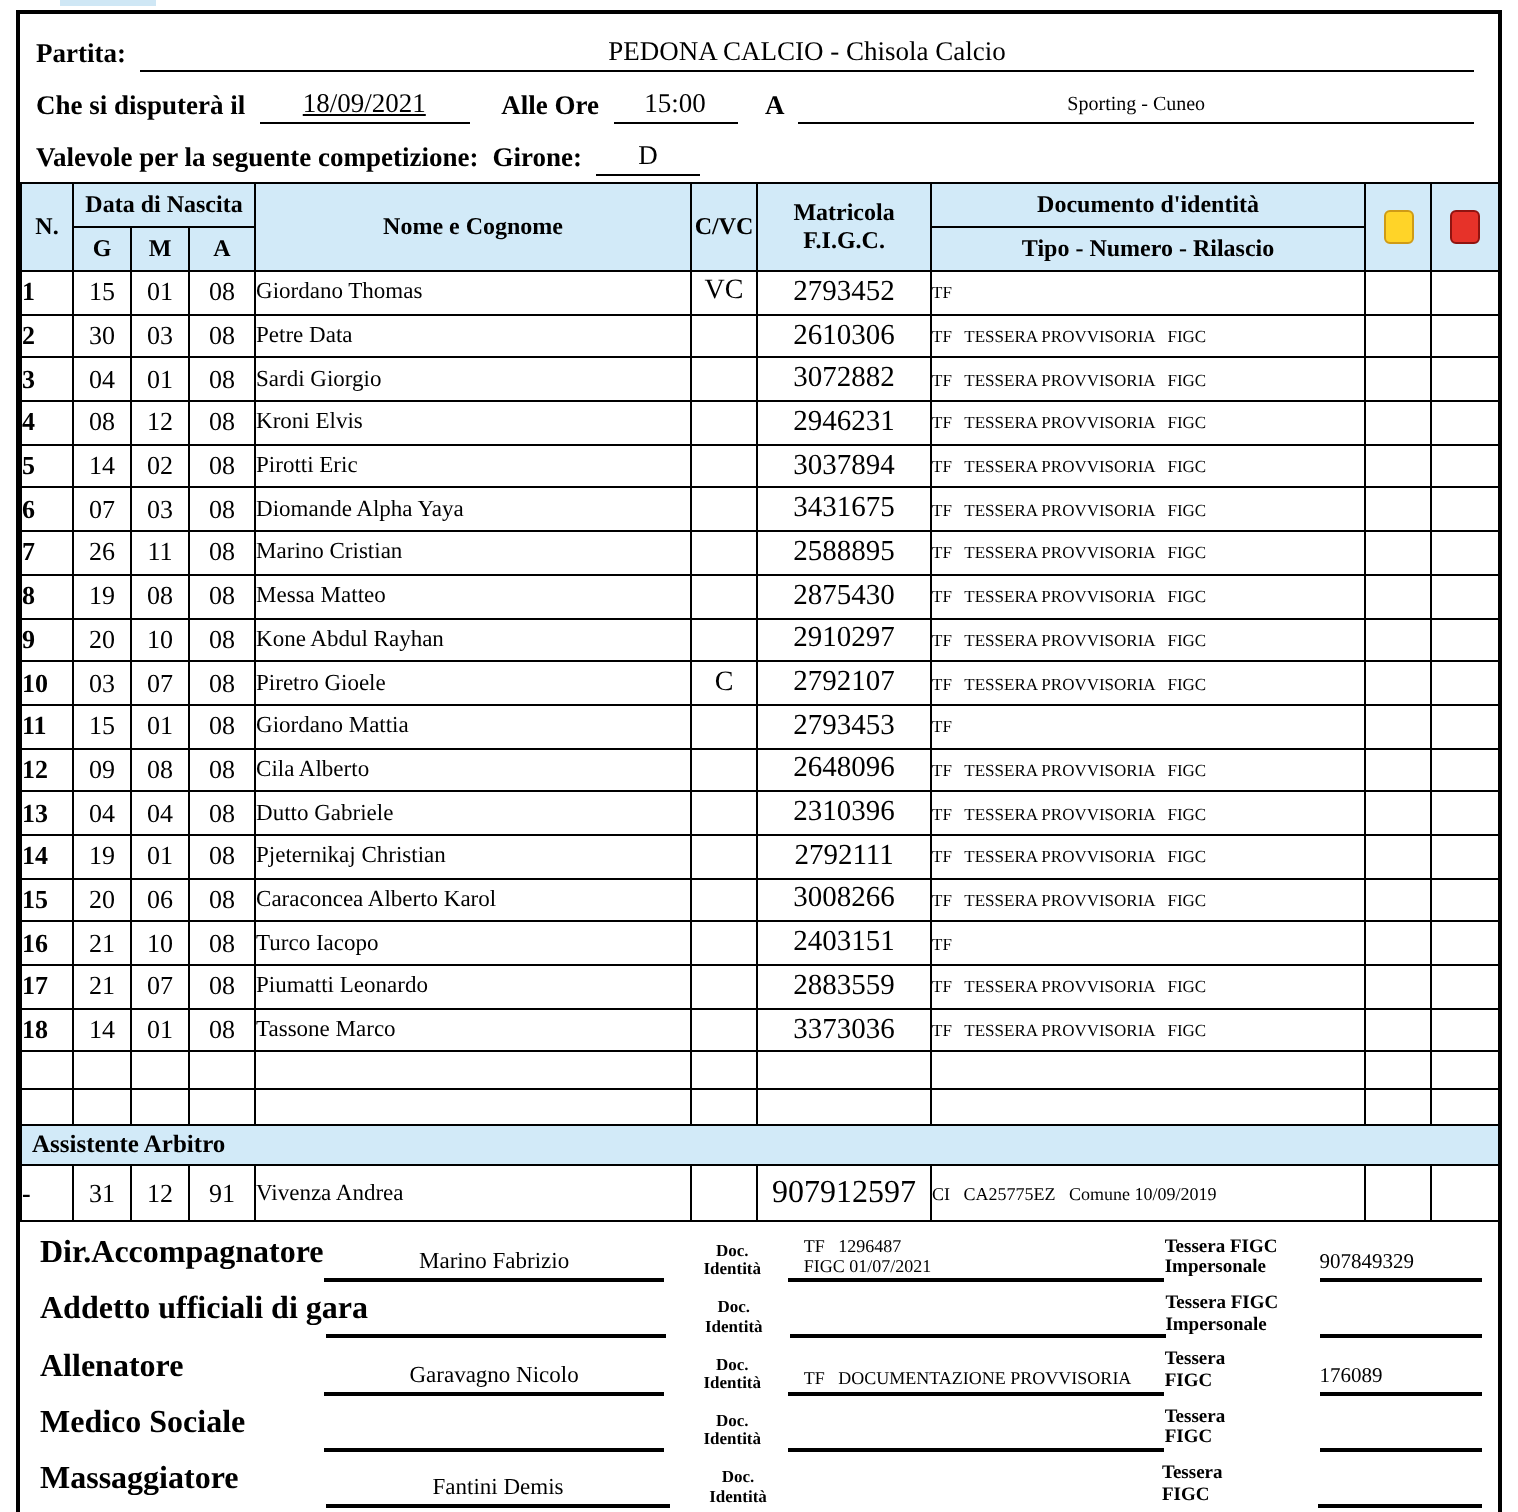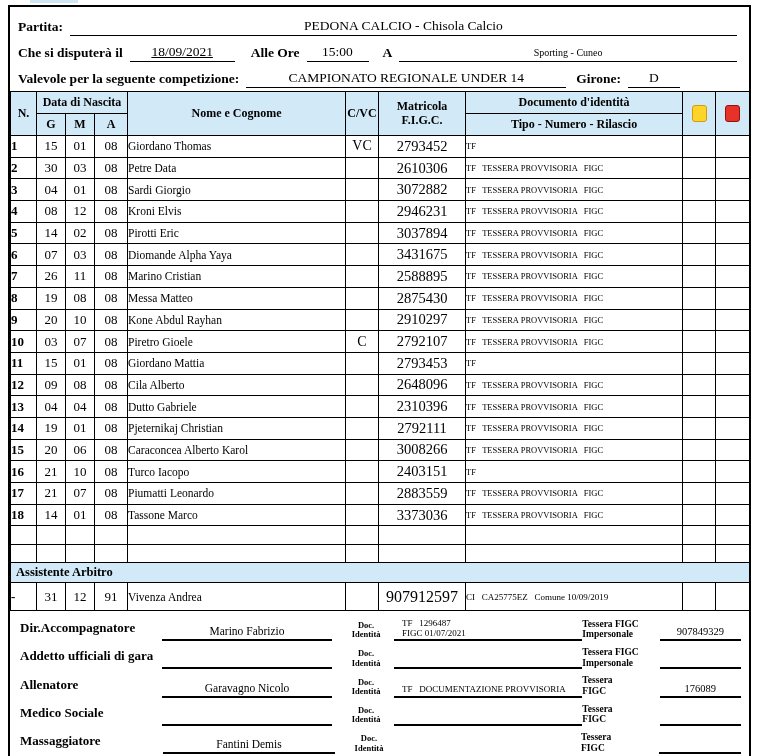--- a/index.html
+++ b/index.html
@@ -43,27 +43,27 @@
   tr.assistant-row td.c-mat { font-size:16px; }
   tr.assistant-row td.c-doc { font-size:9px; }
 
   .card { display:inline-block; width:13px; height:15px; border-radius:3px; vertical-align:middle; }
   .card.yellow { background:#ffd428; border:1px solid #cf9b16; }
   .card.red    { background:#e63229; border:1px solid #8f1410; }
 
   
   .officials { padding:1px 8px 4px 10px; }
   .off-row { display:flex; align-items:flex-end; height:28.4px; }
-  .off-role { width:143px; font-weight:bold; font-size:13px; margin-bottom:5px; white-space:nowrap; }
+  .off-role { width:143px; font-weight:bold; font-size:16px; margin-bottom:5px; white-space:nowrap; }
   .off-name { width:172px; border-bottom:2px solid #000; text-align:center; font-size:11.5px; margin-right:10px; min-height:15px; line-height:1.25; }
   .off-doc-label { width:48px; font-weight:bold; font-size:8.5px; line-height:1.12; text-align:center; margin-right:4px; margin-bottom:1px; }
   .off-doc { width:182px; border-bottom:2px solid #000; font-size:9px; line-height:1.15; white-space:pre-wrap; padding-left:8px; min-height:12px; }
   .off-spacer { flex:1; }
   .off-tess-label { width:74px; font-weight:bold; font-size:9.5px; line-height:1.12; text-align:left; margin-right:4px; margin-bottom:1px; }
-  .off-tess { width:82px; border-bottom:2px solid #000; text-align:center; font-size:10.5px; min-height:14px; line-height:1.25; }
+  .off-tess { width:82px; border-bottom:2px solid #000; text-align:left; font-size:10.5px; min-height:14px; line-height:1.25; }
 </style>
 </head>
 <body>
 
 <div class="page">
   <div class="top-artifact"></div>
 
   <div class="doc">
 
     <div class="mh">
@@ -74,21 +74,20 @@
       <div class="mh-line">
         <span class="lbl">Che si disputerà il</span>
         <span class="field center w105">18/09/2021</span>
         <span class="lbl">Alle Ore</span>
         <span class="field center w62">15:00</span>
         <span class="lbl">A</span>
         <span class="field grow center small">Sporting - Cuneo</span>
       </div>
       <div class="mh-line">
         <span class="lbl">Valevole per la seguente competizione:</span>
-        <span class="field center w320">CAMPIONATO REGIONALE UNDER 14</span>
         <span class="lbl">Girone:</span>
         <span class="field center w52">D</span>
       </div>
     </div>
 
     <table class="roster">
       <colgroup>
         <col style="width:26px">
           <col style="width:29px">
           <col style="width:29px">

